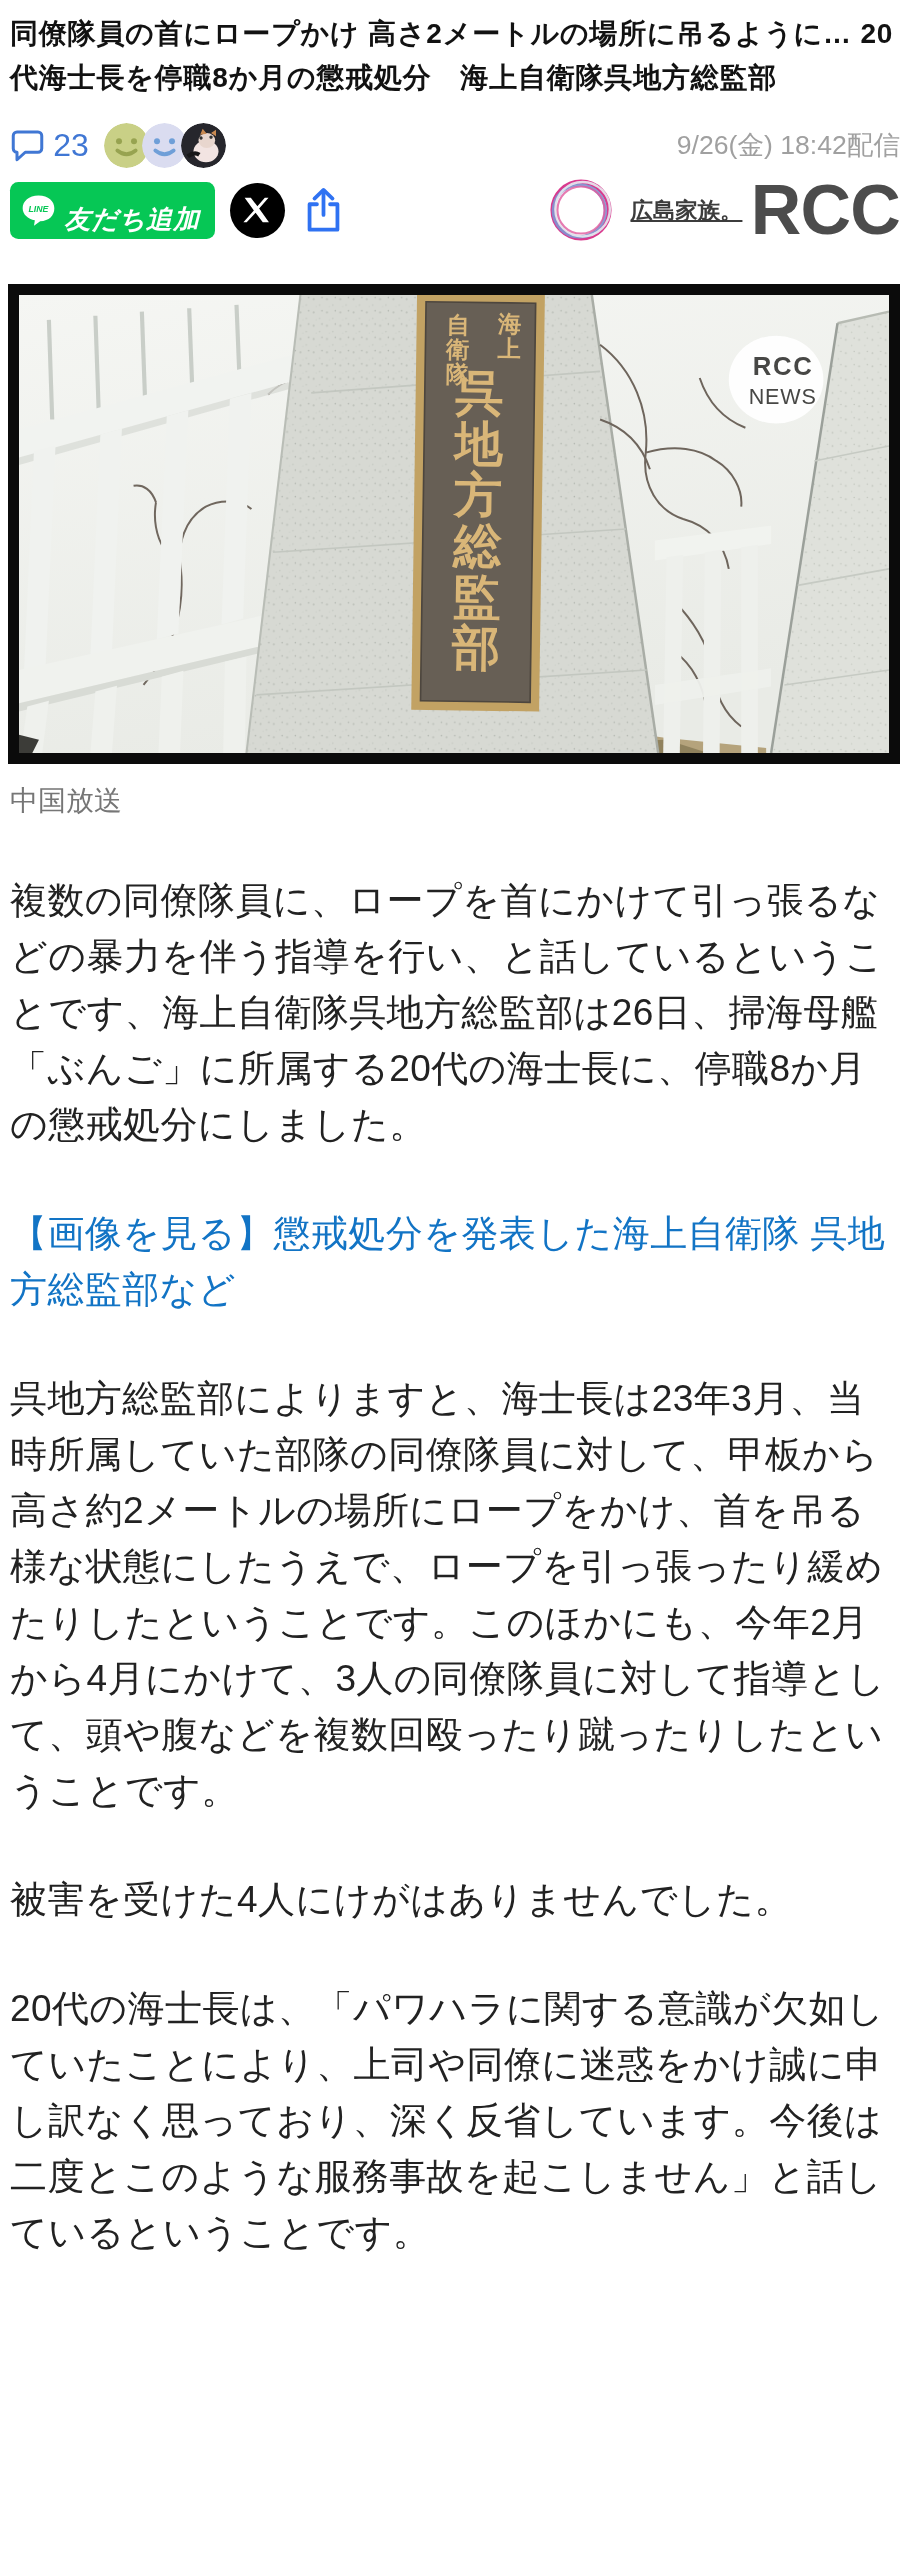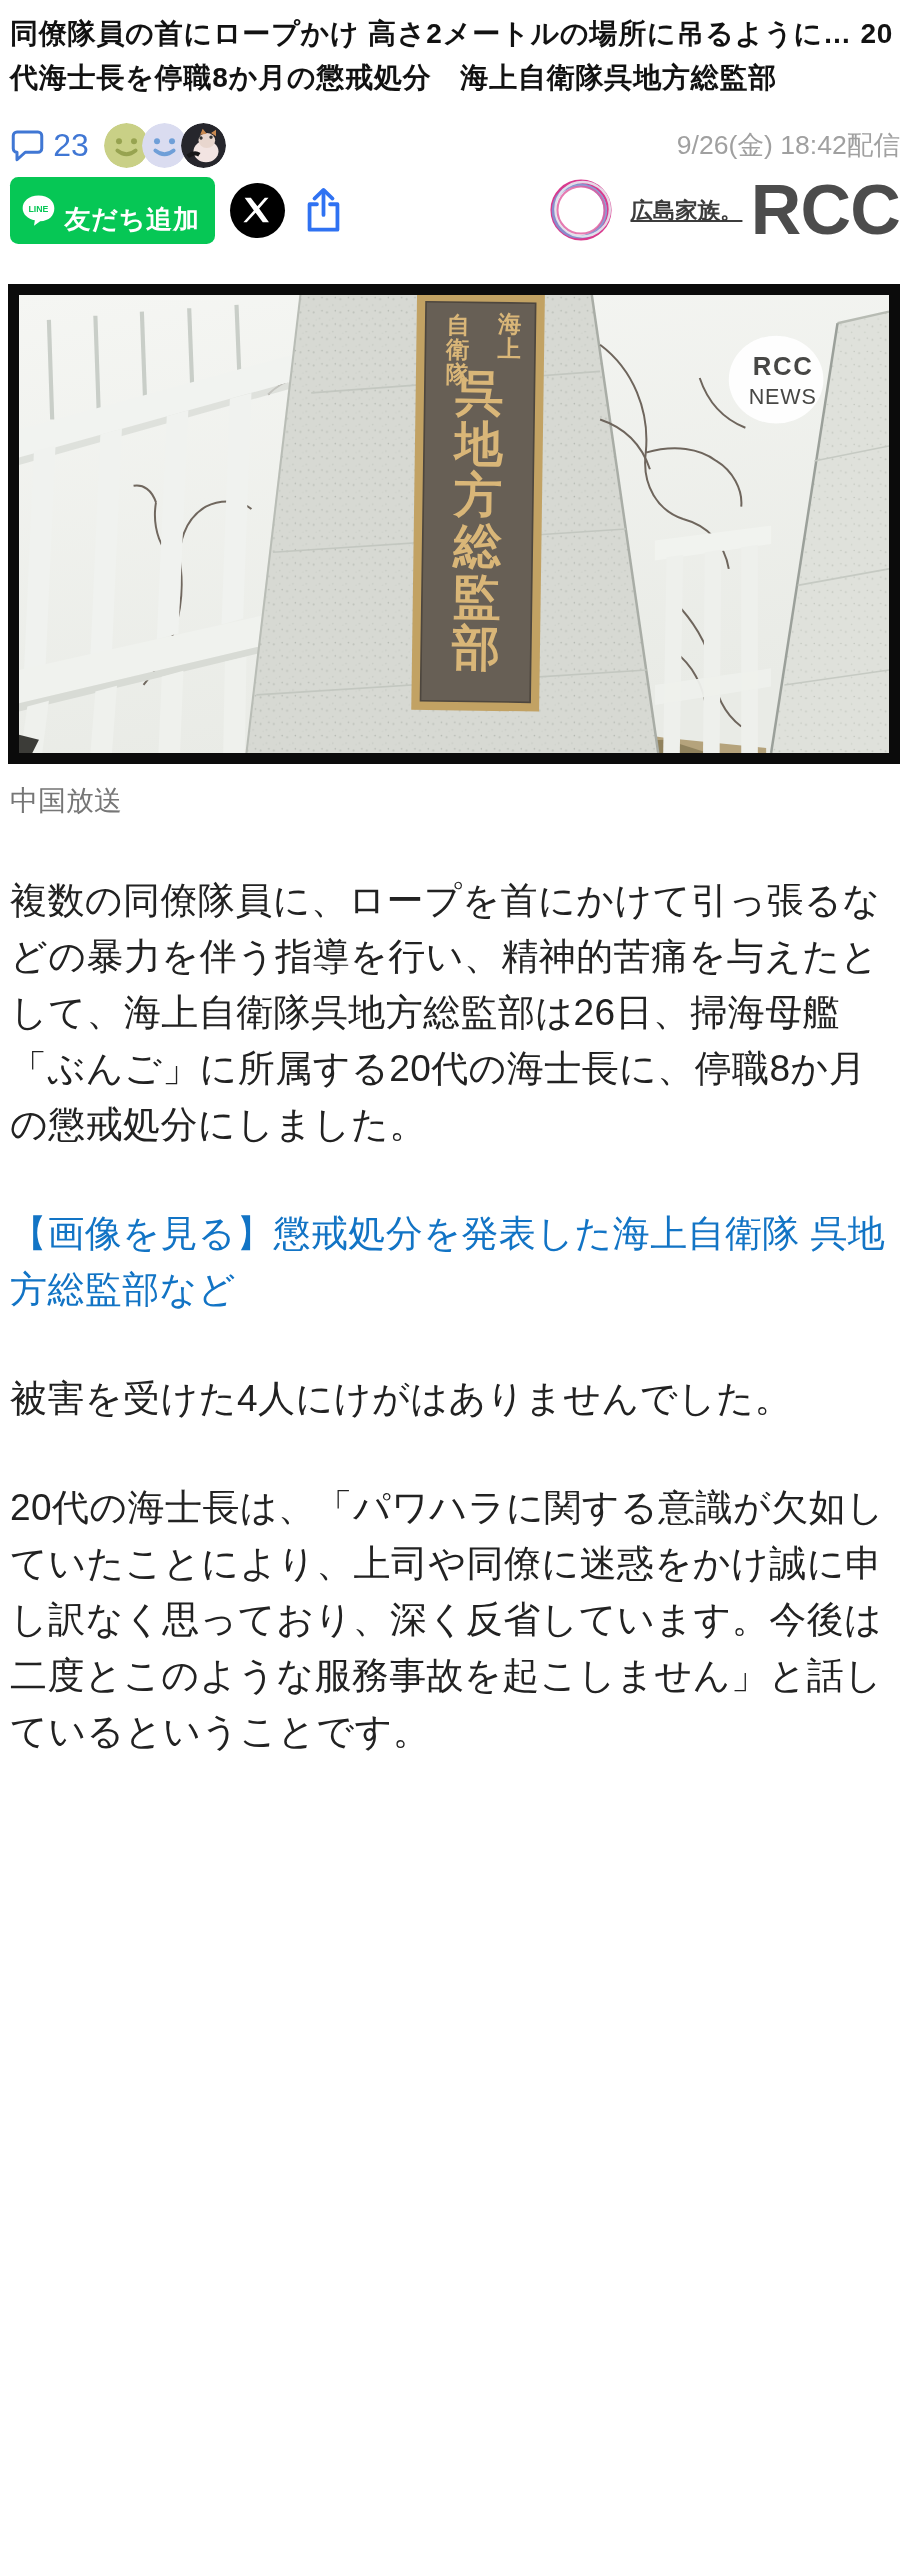--- a/index.html
+++ b/index.html
@@ -15,21 +15,21 @@
   .comment-icon{width:35px;height:33px;display:block;}
   .comment-count{font-size:32px;color:#4077d4;margin-left:8.3px;}
   .avatars{display:flex;margin-left:15px;}
   .avatar{width:45px;height:45px;border-radius:50%;overflow:hidden;flex:0 0 auto;}
   .avatar + .avatar{margin-left:-6.6px;}
   .avatar svg{display:block;width:100%;height:100%;}
   .pub-date{font-size:26.6px;color:#a0a0a0;font-weight:400;white-space:nowrap;}
 
   
   .share-row{display:flex;align-items:center;margin:13.3px 10px 0;height:56px;}
-  .line-btn{display:flex;align-items:center;background:#06C755;border:none;border-radius:8.3px;height:67px;padding:0 15px 0 10px;cursor:pointer;}
+  .line-btn{display:flex;align-items:center;background:#06C755;border:none;border-radius:8.3px;height:57px;padding:0 15px 0 10px;cursor:pointer;font-style:italic;}
   .line-btn svg{width:37px;height:35px;margin-right:7.5px;display:block;}
   .line-label{color:#fff;font-size:26px;font-weight:700;letter-spacing:0.8px;margin-top:19px;}
   .x-btn{width:55px;height:55px;border-radius:50%;background:#000;border:none;margin-left:15px;display:flex;align-items:center;justify-content:center;cursor:pointer;}
   .x-btn svg{width:28px;height:28px;display:block;}
   .share-btn{background:none;border:none;margin-left:18px;padding:0;cursor:pointer;}
   .share-btn svg{width:41px;height:50px;display:block;}
   .publisher{margin-left:auto;display:flex;align-items:center;cursor:pointer;}
   .pub-ring{width:76px;height:76px;display:block;}
   .pub-tagline{font-size:22.4px;font-weight:700;color:#3c3c3c;margin-left:11.6px;white-space:nowrap;text-decoration:underline;}
   .pub-name{font-size:70px;font-weight:700;color:#4c4c4c;letter-spacing:-0.8px;margin-left:8.3px;line-height:1;}
@@ -232,20 +232,21 @@
           <ellipse cx="912" cy="102" rx="57" ry="53" fill="#fefefe" opacity="0.97"></ellipse>
           <text x="884" y="97" font-size="31" font-weight="bold" fill="#474745" letter-spacing="2">RCC</text>
           <text x="879" y="131" font-size="26" fill="#474745" letter-spacing="1">NEWS</text>
         </g>
       </svg>
     </div>
     <figcaption>中国放送</figcaption>
   </figure>
 
   <div class="body">
-    <p>複数の同僚隊員に、ロープを首にかけて引っ張るなどの暴力を伴う指導を行い、精神的苦痛を与えたとして、海上自衛隊呉地方総監部は26日、掃海母艦「ぶんご」に所属する20代の海士長に、停職8か月の懲戒処分にしました。</p>
+    <p>複数の同僚隊員に、ロープを首にかけて引っ張るなどの暴力を伴う指導を行い、と話しているということです、海上自衛隊呉地方総監部は26日、掃海母艦「ぶんご」に所属する20代の海士長に、停職8か月の懲戒処分にしました。</p>
     <p class="pic-link"><a>【画像を見る】懲戒処分を発表した海上自衛隊 呉地方総監部など</a></p>
+    <p>呉地方総監部によりますと、海士長は23年3月、当時所属していた部隊の同僚隊員に対して、甲板から高さ約2メートルの場所にロープをかけ、首を吊る様な状態にしたうえで、ロープを引っ張ったり緩めたりしたということです。このほかにも、今年2月から4月にかけて、3人の同僚隊員に対して指導として、頭や腹などを複数回殴ったり蹴ったりしたということです。</p>
     <p>被害を受けた4人にけがはありませんでした。</p>
     <p>20代の海士長は、「パワハラに関する意識が欠如していたことにより、上司や同僚に迷惑をかけ誠に申し訳なく思っており、深く反省しています。今後は二度とこのような服務事故を起こしません」と話しているということです。</p>
   </div>
 
 </article>
 
 
 </body></html>

